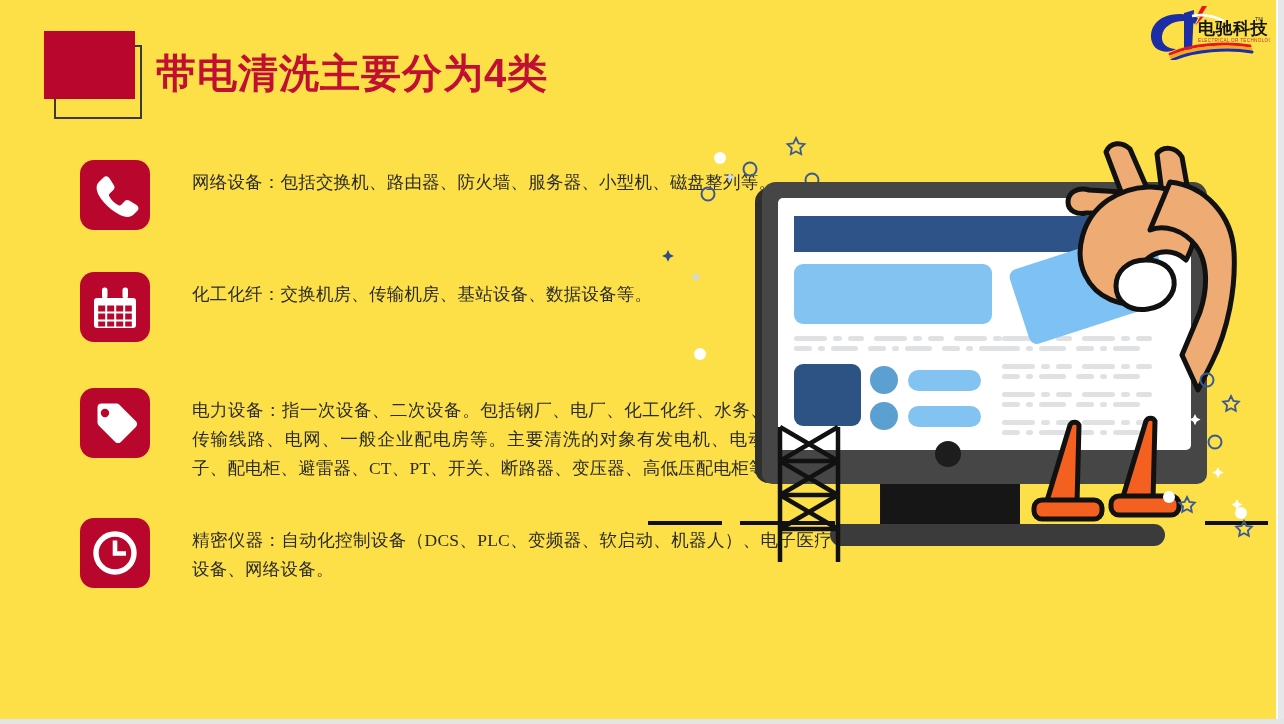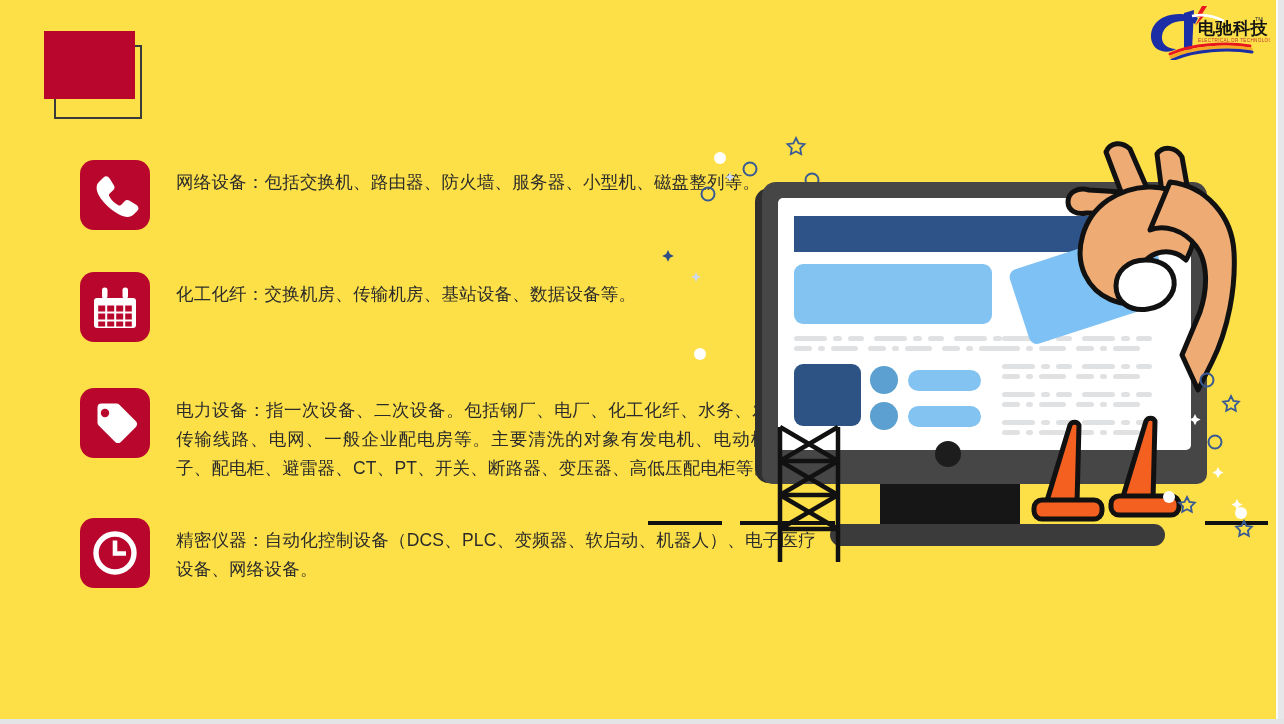--- a/index.html
+++ b/index.html
@@ -105,28 +105,29 @@
     left: 0;
     top: 0;
     width: 70px;
     height: 70px;
     border-radius: 14px;
     background: #b8062c;
   }
   .bullet-icon svg { display: block; }
   .bullet-text {
     position: absolute;
-    left: 96px;
+    left: 112px;
     top: 8px;
     width: 640px;
     color: #2b2b2b;
     font-size: 17.5px;
     line-height: 29px;
     letter-spacing: 0.2px;
     text-align: justify;
+    font-family: Liberation Serif, serif;
   }
 
   
   .b1 { top: 0px; }
   .b2 { top: 112px; }
   .b3 { top: 228px; }
   .b4 { top: 358px; }
   .b3 .bullet-text { width: 648px; }
 
   
@@ -161,20 +162,21 @@
 
       <path d="M30 50 C52 40 86 38 110 42" stroke="#e8171f" stroke-width="3" fill="none" stroke-linecap="round"></path>
       <path d="M31 53 C53 43 87 41 111 45" stroke="#f5a623" stroke-width="3" fill="none" stroke-linecap="round"></path>
       <path d="M32 56 C54 46 88 44 112 48" stroke="#1b2ea5" stroke-width="3" fill="none" stroke-linecap="round"></path>
     </svg>
   </div>
 
   <div class="title-block">
     <div class="title-sq-outline"></div>
     <div class="title-sq-fill"></div>
+    <div class="title-text">带电清洗主要分为4类</div>
   </div>
 
   <div class="bullets">
 
     <div class="bullet b1">
       <div class="bullet-icon">
         <svg width="70" height="70" viewBox="0 0 70 70">
           <path d="M23.5 17.5 c2.5 -2.5 5 -1 6.5 1.5 l4 6.5 c1 1.8 .6 3.4 -.9 4.8 l-3.4 3.1 c-.9 .9 -1 1.6 -.4 2.8 1.9 3.7 5.3 7.1 9.1 9 1.2 .6 2 .5 2.9 -.4 l3.1 -3.4 c1.4 -1.5 3 -1.9 4.8 -.9 l6.5 4 c2.5 1.5 4 4 1.5 6.5 l-3.6 3.6 c-3.2 3.2 -8.4 3.2 -14.9 -.3 -5.6 -3 -10.6 -7 -14.9 -12 -4.4 -5.1 -7.2 -10.2 -7.2 -14.5 0 -2.4 .8 -4.4 2.3 -5.9 z" fill="#ffffff"></path>
         </svg>
       </div>

